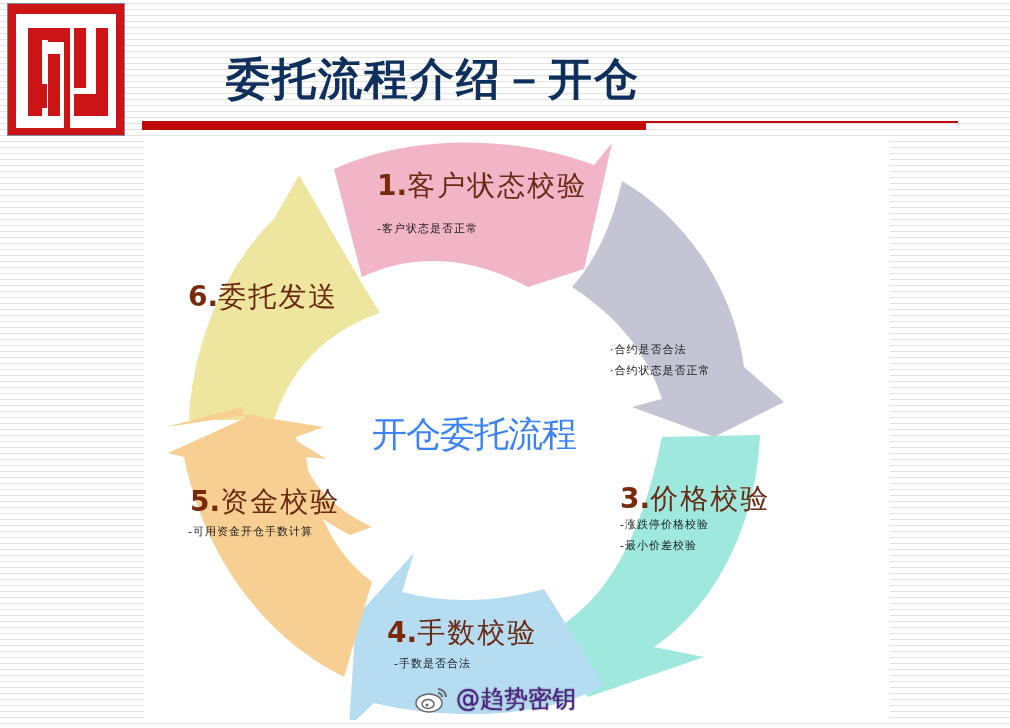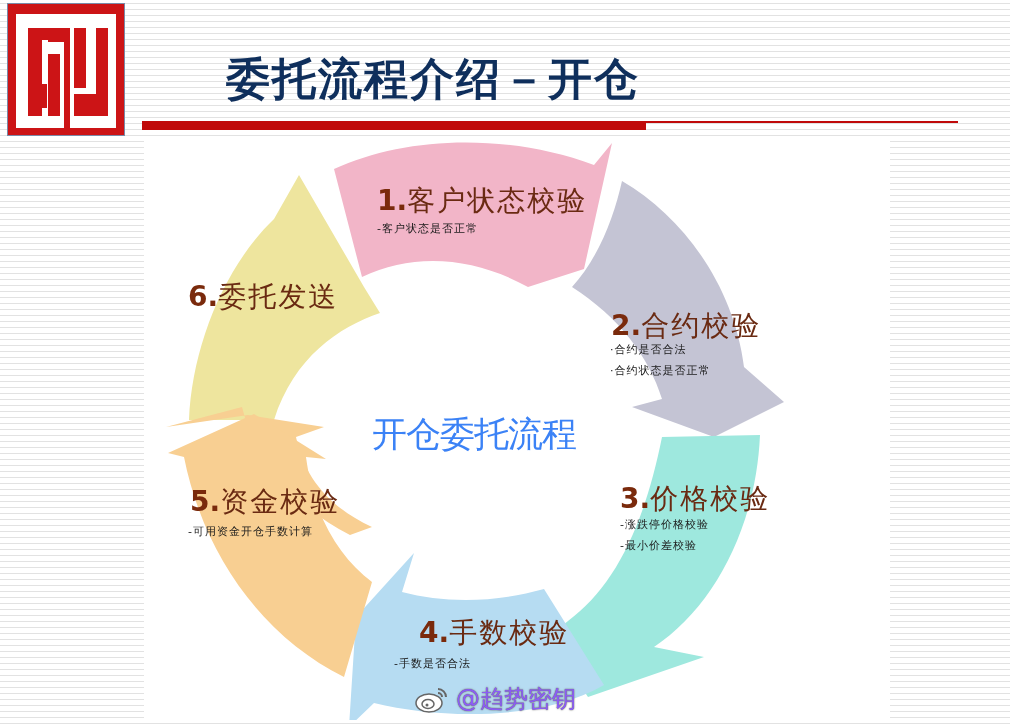--- a/index.html
+++ b/index.html
@@ -36,21 +36,21 @@
   .step-title .num { font-weight:bold; color:#7a2a0c; letter-spacing:0; }
   .step-note {
     position:absolute; font-size:11px; color:#1a1a1a; white-space:nowrap; line-height:21px;
     font-family: "DejaVu Sans", sans-serif; letter-spacing:1px;
   }
   .center-label {
     position:absolute; left:228px; top:274px; font-size:35px; color:#3b82f6; white-space:nowrap;
     font-family: "DejaVu Serif", serif; letter-spacing:-1px;
   }
   .watermark {
-    position:absolute; left:414px; top:683px; font-size:24px; color:#8b5cf6;
+    position:absolute; left:414px; top:683px; font-size:24px; color:#4c1d95;
     white-space:nowrap; text-shadow:0 0 2px #777, 0 0 1px #555;
     font-family: "DejaVu Sans", sans-serif; display:flex; align-items:center; gap:6px;
   }
   .watermark .weibo { width:36px; height:30px; }
 </style>
 </head>
 <body>
 
 <div class="logo">
   <svg width="116" height="131" viewBox="0 0 116 131">
@@ -86,44 +86,41 @@
     <path fill="#c4c4d4" d="M428,150 C455,120 470,80 478,44 C540,80 590,150 600,230 L640,265 L570,300 L488,270 L518,262 C505,220 475,180 428,150 Z"></path>
 
     <path fill="#9ee8de" d="M518,300 L616,298 C612,390 570,470 510,510 L560,520 L444,560 L404,500 L424,484 C470,450 500,390 518,300 Z"></path>
 
     <path fill="#b6dcf2" d="M460,548 C400,583 300,583 230,566 L205,590 L212,480 L270,416 L258,455 C300,466 350,466 400,452 Z"></path>
 
     <path fill="#f8cf92" d="M206,398 C150,370 110,320 98,270 L22,290 L104,278 L180,290 L152,300 C160,340 185,370 228,390 L206,398 Z"></path>
     <path fill="#f8cf92" d="M40,320 L24,316 L110,277 L182,322 L162,320 C170,380 195,420 228,445 L200,540 C120,500 60,420 40,320 Z"></path>
   </svg>
 
-  <div class="step-title" style="left:233px; top:45px;">
+  <div class="step-title" style="left:233px; top:30px;">
     <span class="num">1.</span><span>客户状态校验</span>
   </div>
   <div class="step-note" style="left:233px; top:65px;margin-top:16px;">
     <div>-客户状态是否正常</div>
   </div>
 
-  <div class="step-title" style="left:467px; top:170px;">
-    <span class="num">2.</span><span>合约校验</span>
-  </div>
   <div class="step-note" style="left:466px; top:202px;">
     <div>·合约是否合法</div>
     <div>·合约状态是否正常</div>
   </div>
 
   <div class="step-title" style="left:476px; top:343px;">
     <span class="num">3.</span><span>价格校验</span>
   </div>
   <div class="step-note" style="left:476px; top:377px;">
     <div>-涨跌停价格校验</div>
     <div>-最小价差校验</div>
   </div>
 
-  <div class="step-title" style="left:243px; top:477px;margin-left:32px;">
+  <div class="step-title" style="left:243px; top:477px;">
     <span class="num">4.</span><span>手数校验</span>
   </div>
   <div class="step-note" style="left:250px; top:516px;">
     <div>-手数是否合法</div>
   </div>
 
   <div class="step-title" style="left:46px; top:346px;">
     <span class="num">5.</span><span>资金校验</span>
   </div>
   <div class="step-note" style="left:44px; top:384px;">

